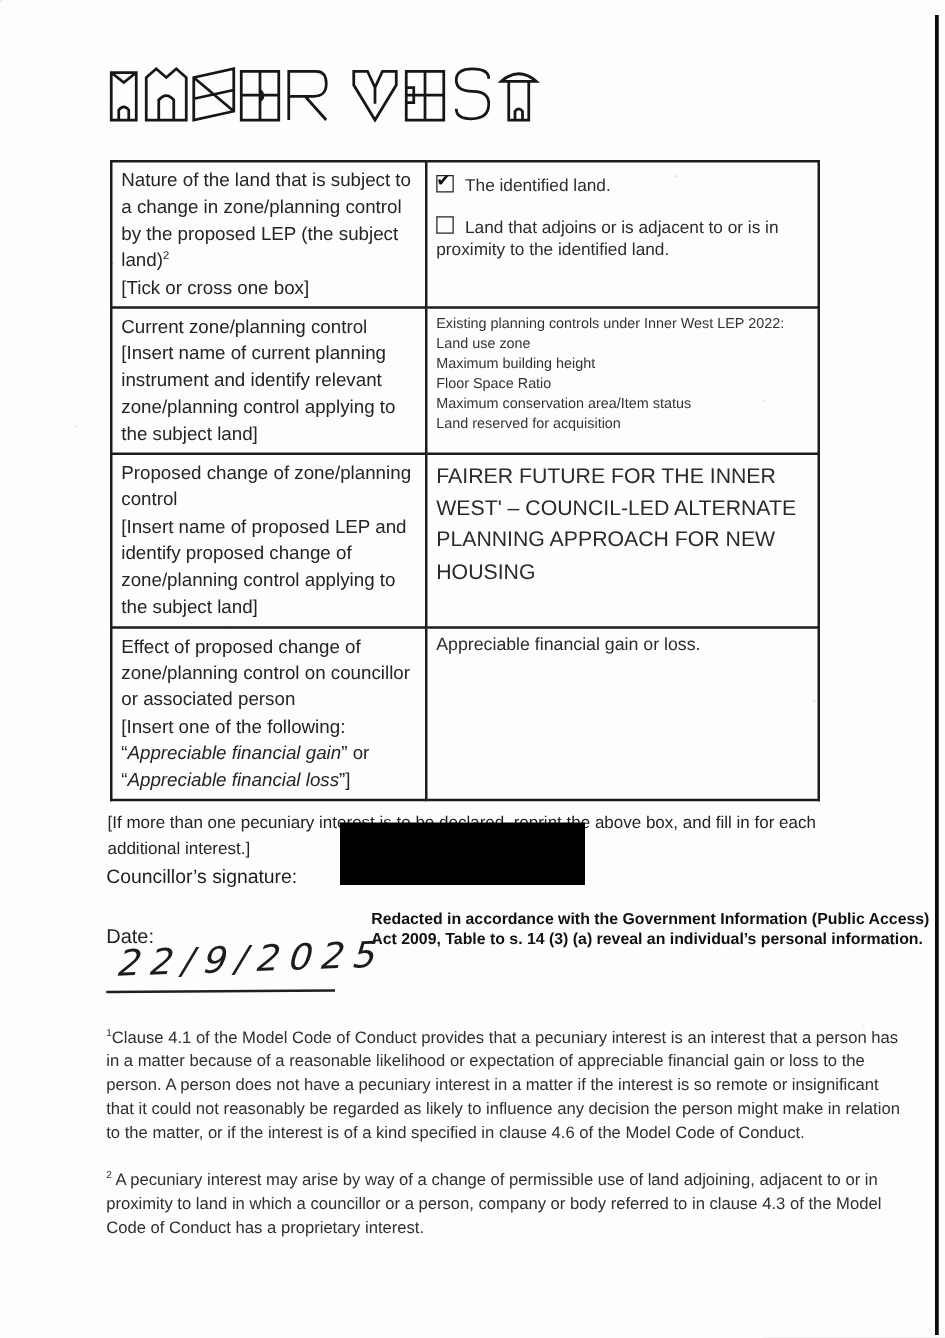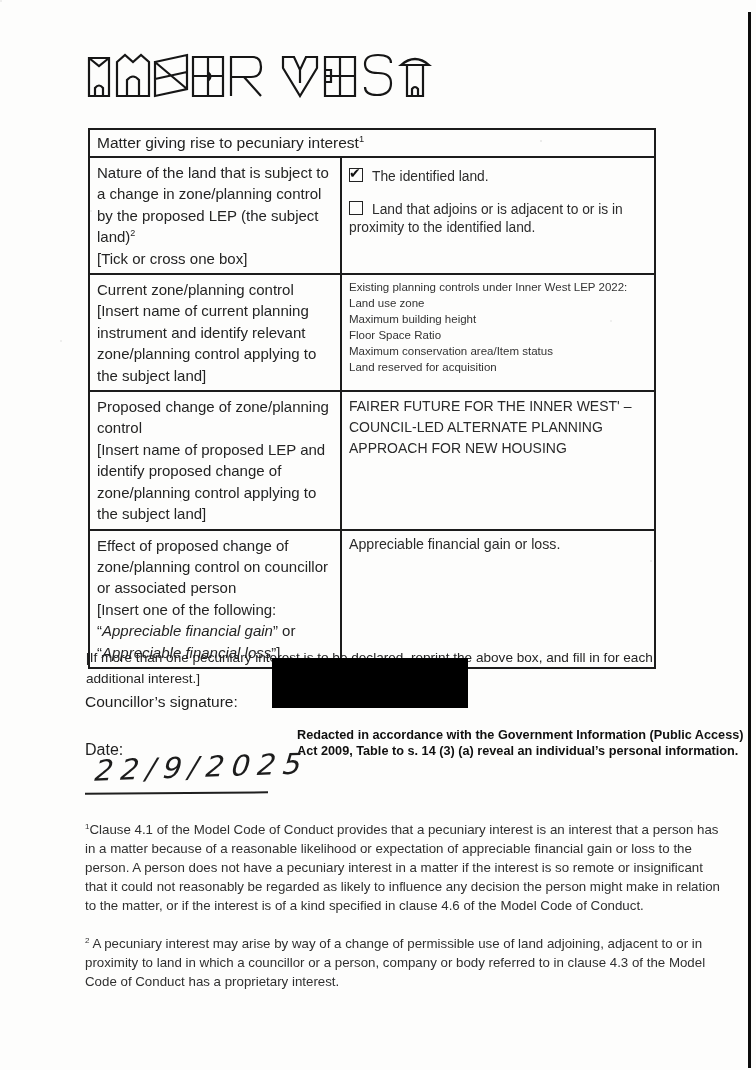--- a/index.html
+++ b/index.html
@@ -28,21 +28,21 @@
   col.c1{width:252px;} col.c2{width:314px;}
   .label-cell{font-size:15px;line-height:21.4px;color:#242424;}
   .label-cell .instr{margin-top:0;}
   sup{font-size:60%;line-height:0;}
   tr.r1{height:102px;padding-left:16px;} tr.r2{height:106px;} tr.r3{height:125px;} tr.r4{height:127px;}
   .val-opts{font-size:13.8px;line-height:1.35;color:#2c2c2c;padding-top:6px;}
   .opt{margin:6px 0 14px 0;}
   .cb{display:inline-block;width:12px;height:12px;border:1.7px solid #232323;margin-right:9px;position:relative;vertical-align:-1px;}
   .cb .mark{position:absolute;top:-5px;left:-1px;font-size:14px;font-weight:bold;color:#111;font-family:"DejaVu Sans",sans-serif;}
   .val-small{font-size:11.5px;line-height:16px;color:#333;padding-top:7px;}
-  .val-caps{font-size:14px;line-height:1.5;color:#2a2a2a;padding-top:6px;border-radius:26px;}
+  .val-caps{font-size:17px;line-height:1.5;color:#2a2a2a;padding-top:6px;border-radius:26px;}
   .val-plain{font-size:14.2px;line-height:1.4;color:#2a2a2a;padding-top:6px;}
   .it{font-style:italic;}
   
   .post-note{position:absolute;left:86px;top:633px;width:570px;font-size:13.6px;line-height:1.55;color:#242424;}
   .sig-label{position:absolute;left:85px;top:693px;font-size:15.5px;color:#1f1f1f;}
   .redaction-box{position:absolute;left:272px;top:658px;width:196px;height:50px;background:#000;}
   .redaction-note{position:absolute;left:297px;top:714px;width:448px;font-size:12.7px;line-height:1.27;font-weight:bold;color:#101010;font-family:"Liberation Sans",sans-serif;}
   .date-label{position:absolute;left:85px;top:741px;font-size:16px;color:#1f1f1f;}
   .handwriting{position:absolute;left:96px;top:750px;font-size:29px;color:#1c1c1c;
     font-family:"DejaVu Sans",sans-serif;letter-spacing:7px;
@@ -81,23 +81,20 @@
       <path d="M315,15 Q329,3 343,15 Z M321,15 H337 V46 H321 Z M326,46 V39 Q329,35 332,39 V46"></path>
     </svg>
   </div>
 
   <table class="form">
     <colgroup>
         <col class="c1">
         <col class="c2">
       </colgroup>
     <tbody>
-        <tr>
-      <td class="hdr" colspan="2"><span>Matter giving rise to pecuniary interest</span><sup>1</sup></td>
-    </tr>
     <tr class="r1">
       <td class="label-cell">
         <span>Nature of the land that is subject to a change in zone/planning control by the proposed LEP (the subject land)</span><sup>2</sup>
         <div class="instr">[Tick or cross one box]</div>
       </td>
       <td class="val-opts">
         <div class="opt">
           <span class="cb"><span class="mark">✔</span></span><span>The identified land.</span>
         </div>
         <div class="opt">

